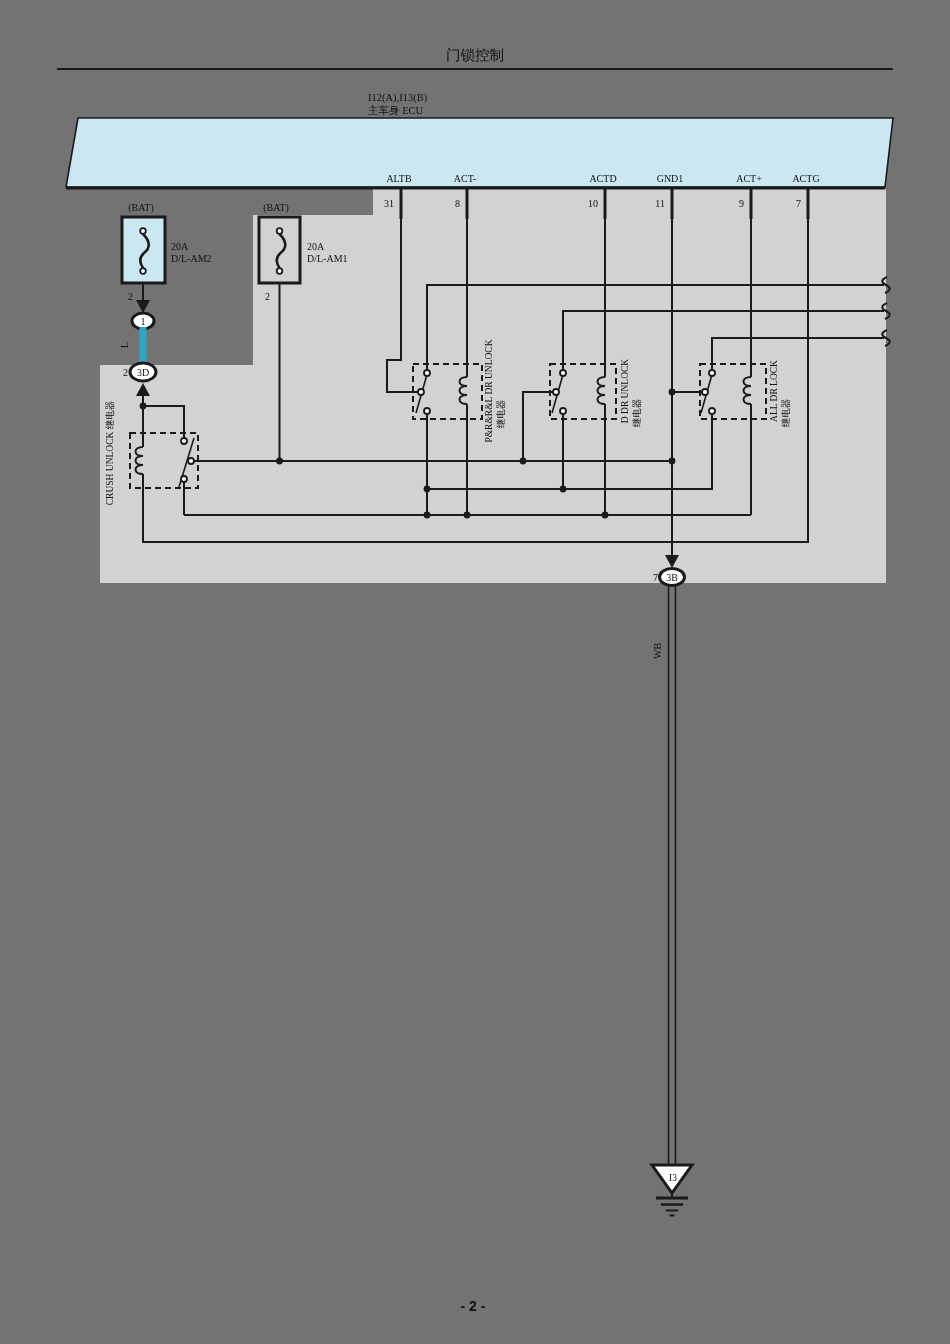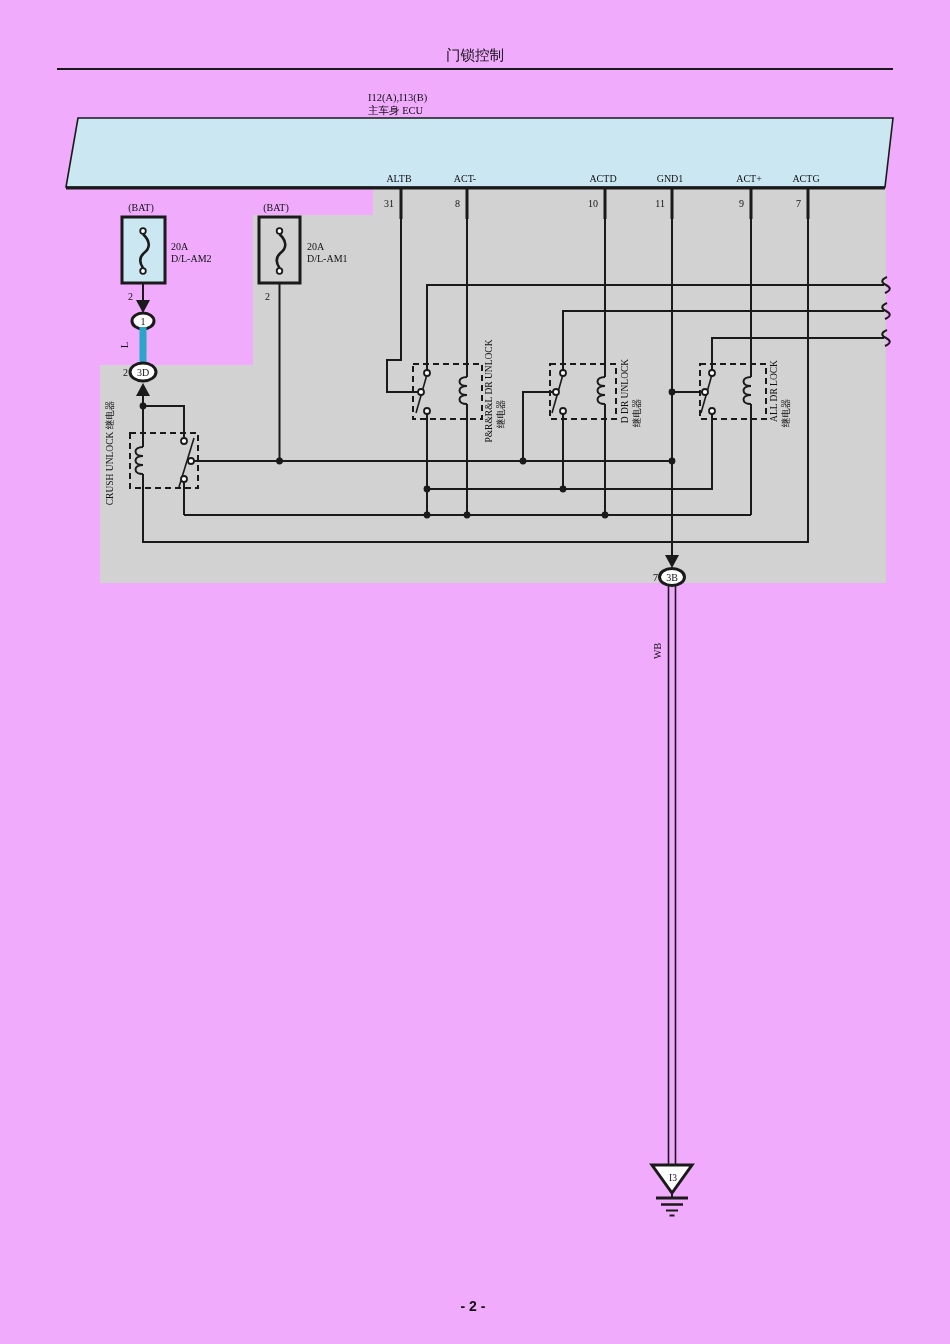--- a/index.html
+++ b/index.html
@@ -1,16 +1,16 @@
 <!DOCTYPE html>
 <html><head>
 <meta charset="utf-8">
 <style>
   html,body{margin:0;padding:0;background:#ffffff;}
-  .page{position:relative;width:950px;height:1344px;background:#f0abfc;overflow:hidden;}
+  .page{position:relative;width:950px;height:1344px;background:#737373;overflow:hidden;}
   svg{display:block;}
   .w{stroke:#1a1a1a;stroke-width:2;fill:none;}
   .w25{stroke:#1a1a1a;stroke-width:2.6;fill:none;}
   .w3{stroke:#1a1a1a;stroke-width:3;fill:none;}
   .thin{stroke:#1a1a1a;stroke-width:1.6;fill:none;}
   .dash{stroke:#1a1a1a;stroke-width:2;fill:none;stroke-dasharray:6 4;}
   .dot{fill:#1a1a1a;stroke:none;}
   .cc{fill:#ffffff;stroke:#1a1a1a;stroke-width:1.8;}
   .oval{fill:#ffffff;stroke:#1a1a1a;stroke-width:3;}
   .arr{fill:#1a1a1a;stroke:none;}

